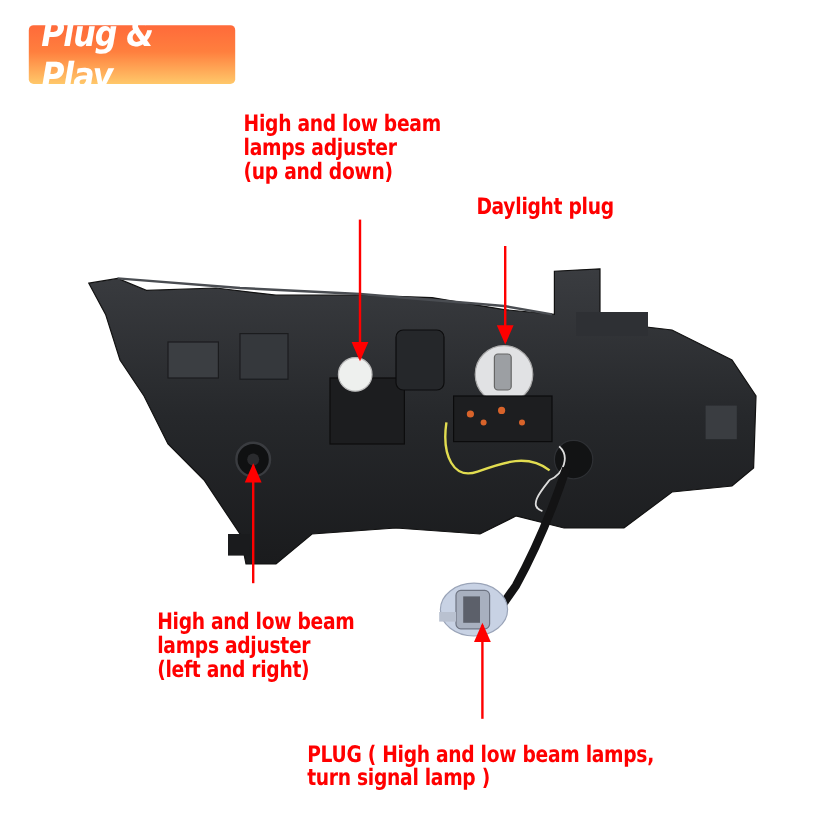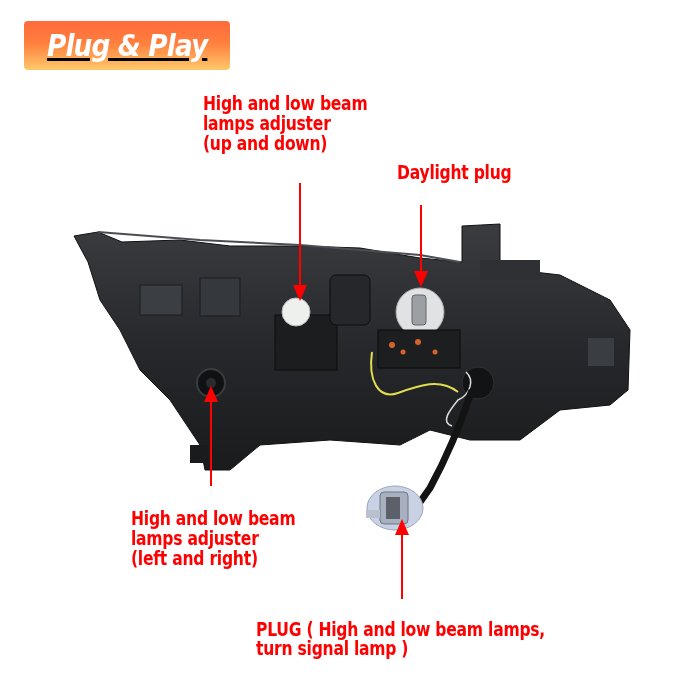--- a/index.html
+++ b/index.html
@@ -1,21 +1,21 @@
 <!DOCTYPE html>
 <html><head>
 <meta charset="utf-8">
 <style>
   html, body { margin:0; padding:0; background:#ffffff; }
   body { width:700px; height:700px; position:relative; overflow:hidden; font-family:"DejaVu Sans", sans-serif; }
   .badge {
-    position:absolute; left:24px; top:21px; width:206px; height:49px;
+    position:absolute; left:24px; top:21px; width:172px; height:49px;
     border-radius:4px;
     background:linear-gradient(180deg,#ff6a3a 0%,#ff7f3e 45%,#ffc86a 100%);
-    display:flex; align-items:center; justify-content:center;text-decoration:underline;
+    display:flex; align-items:center; justify-content:center;
   }
   .badge span {
     color:#fff; font-family:"DejaVu Sans", sans-serif; font-weight:bold; font-style:italic;
     font-size:30px; letter-spacing:-1px; transform:scaleX(0.88); display:inline-block;
   }
   .label {
     position:absolute; color:#ff0000; font-family:"DejaVu Sans", sans-serif;
     font-weight:bold; line-height:20px; font-size:19px; white-space:pre;
     transform-origin:left top; transform:scaleX(0.82);
     letter-spacing:-0.3px;

